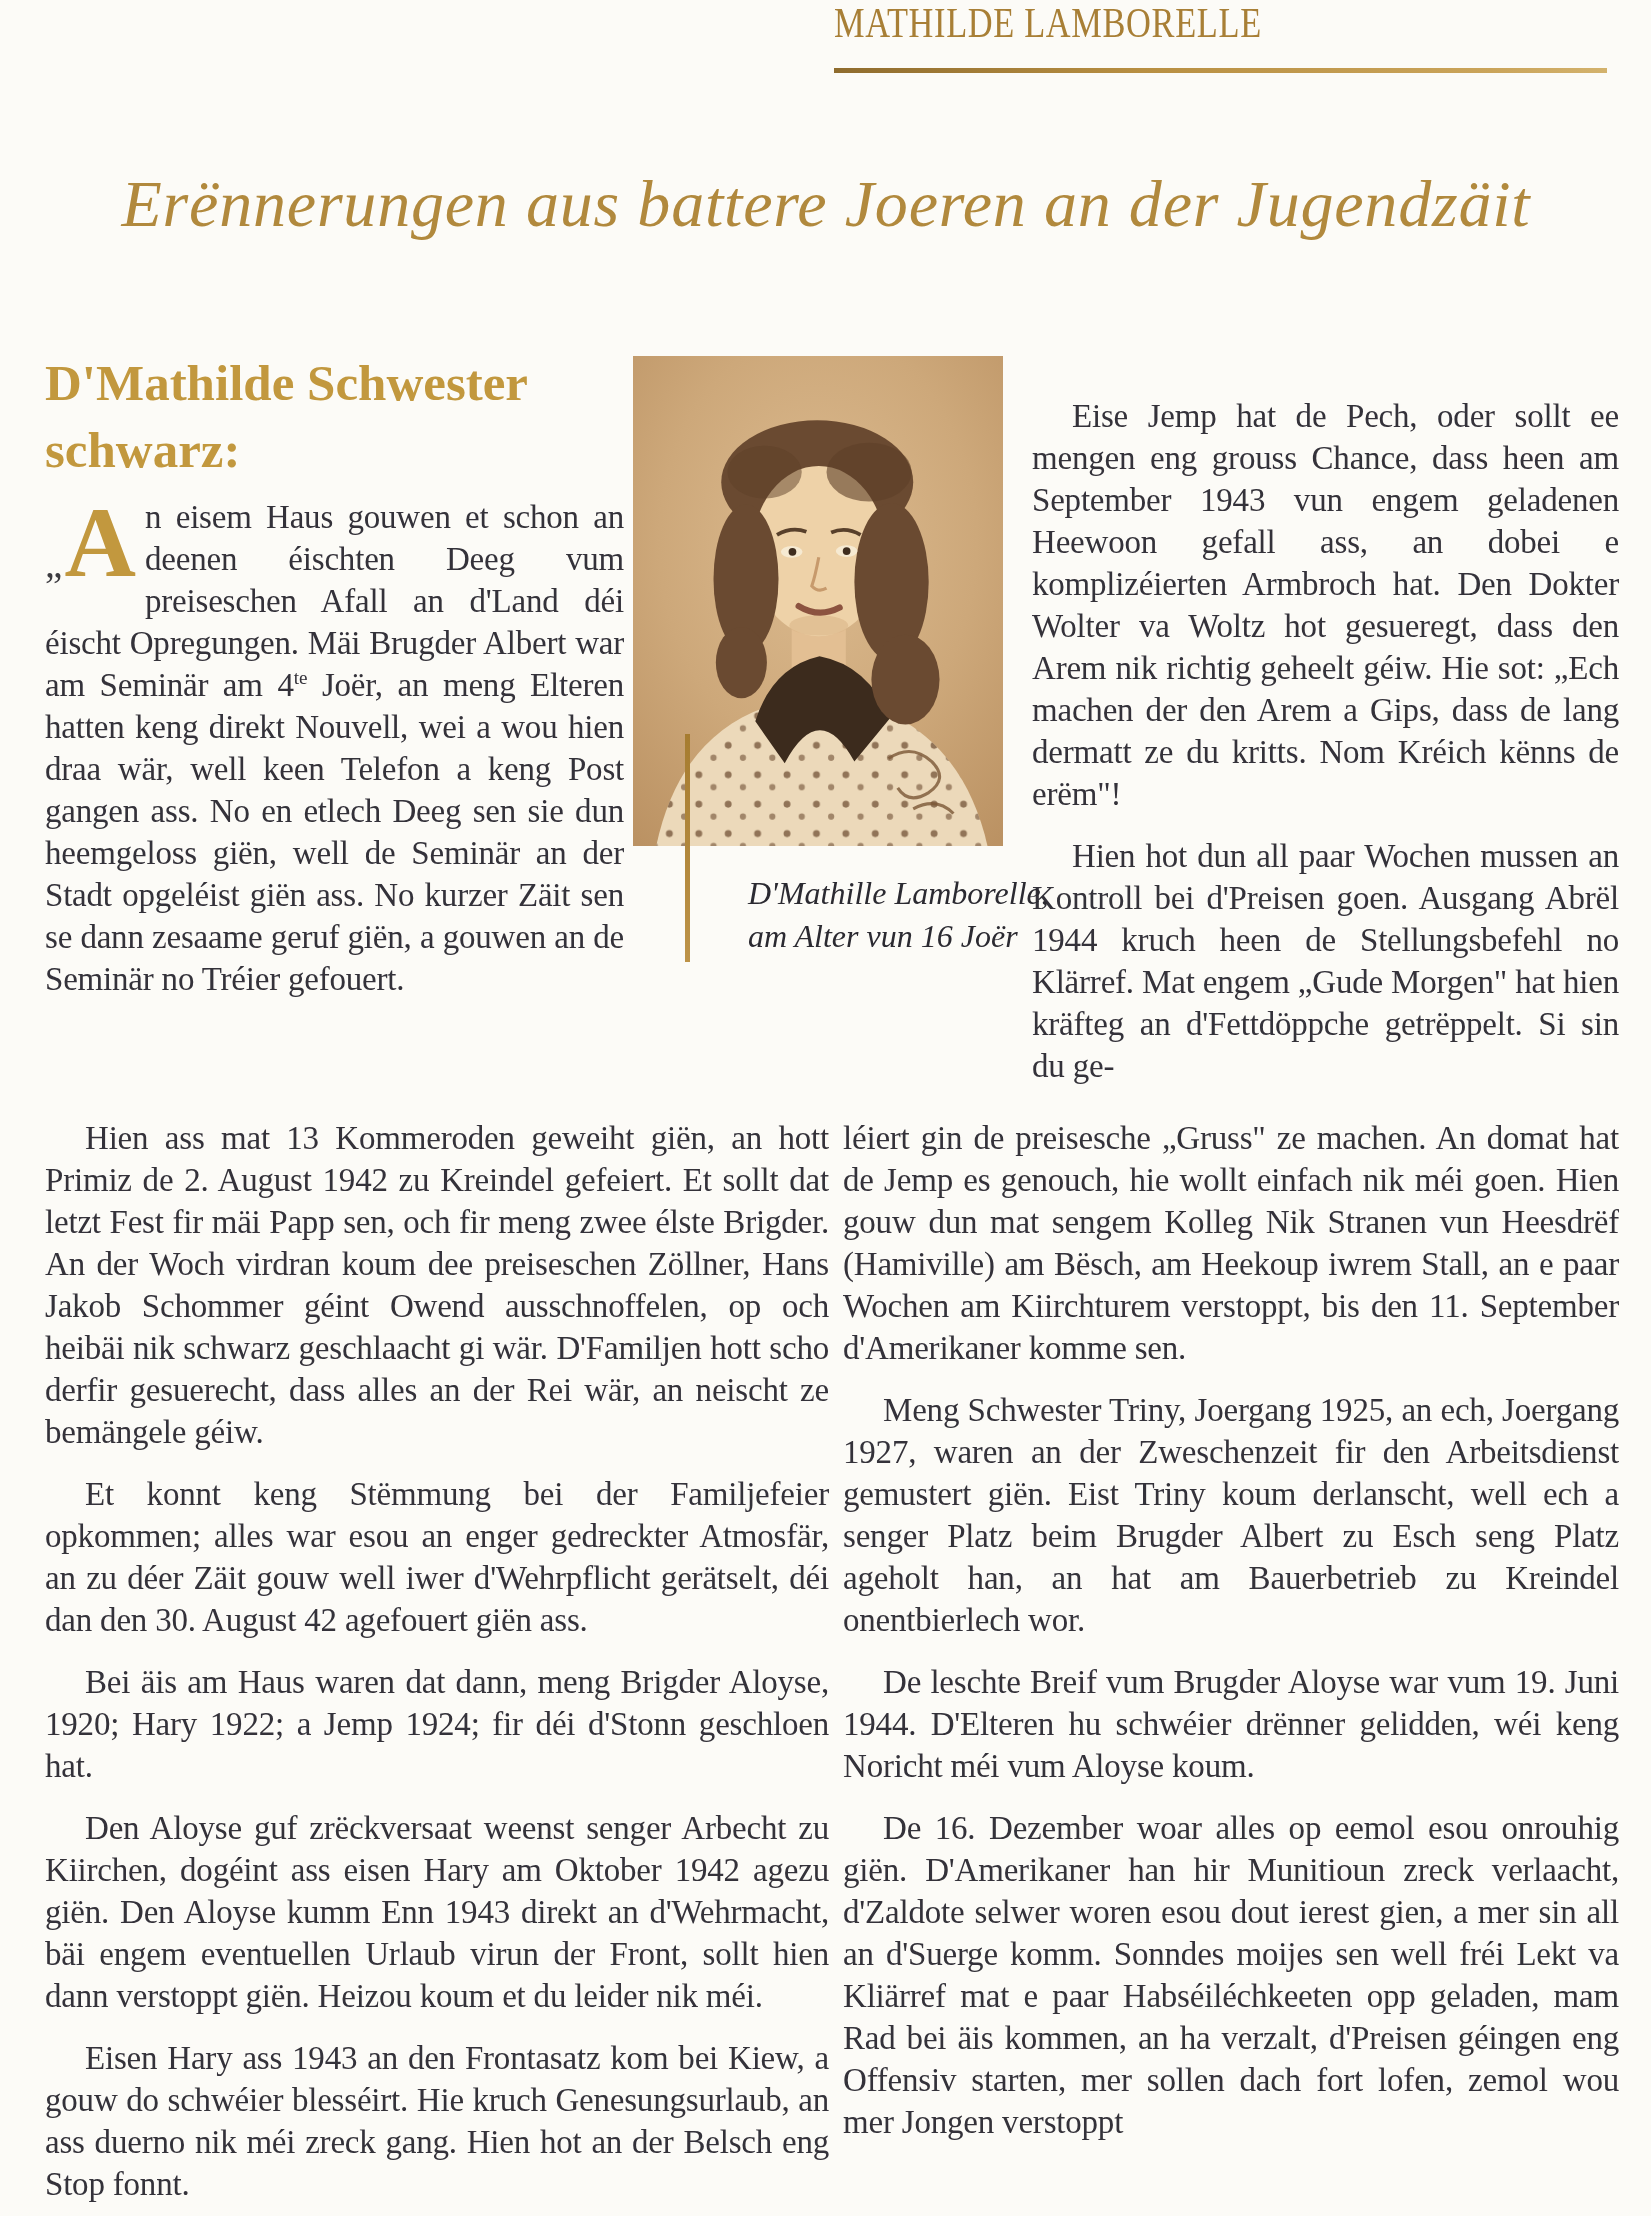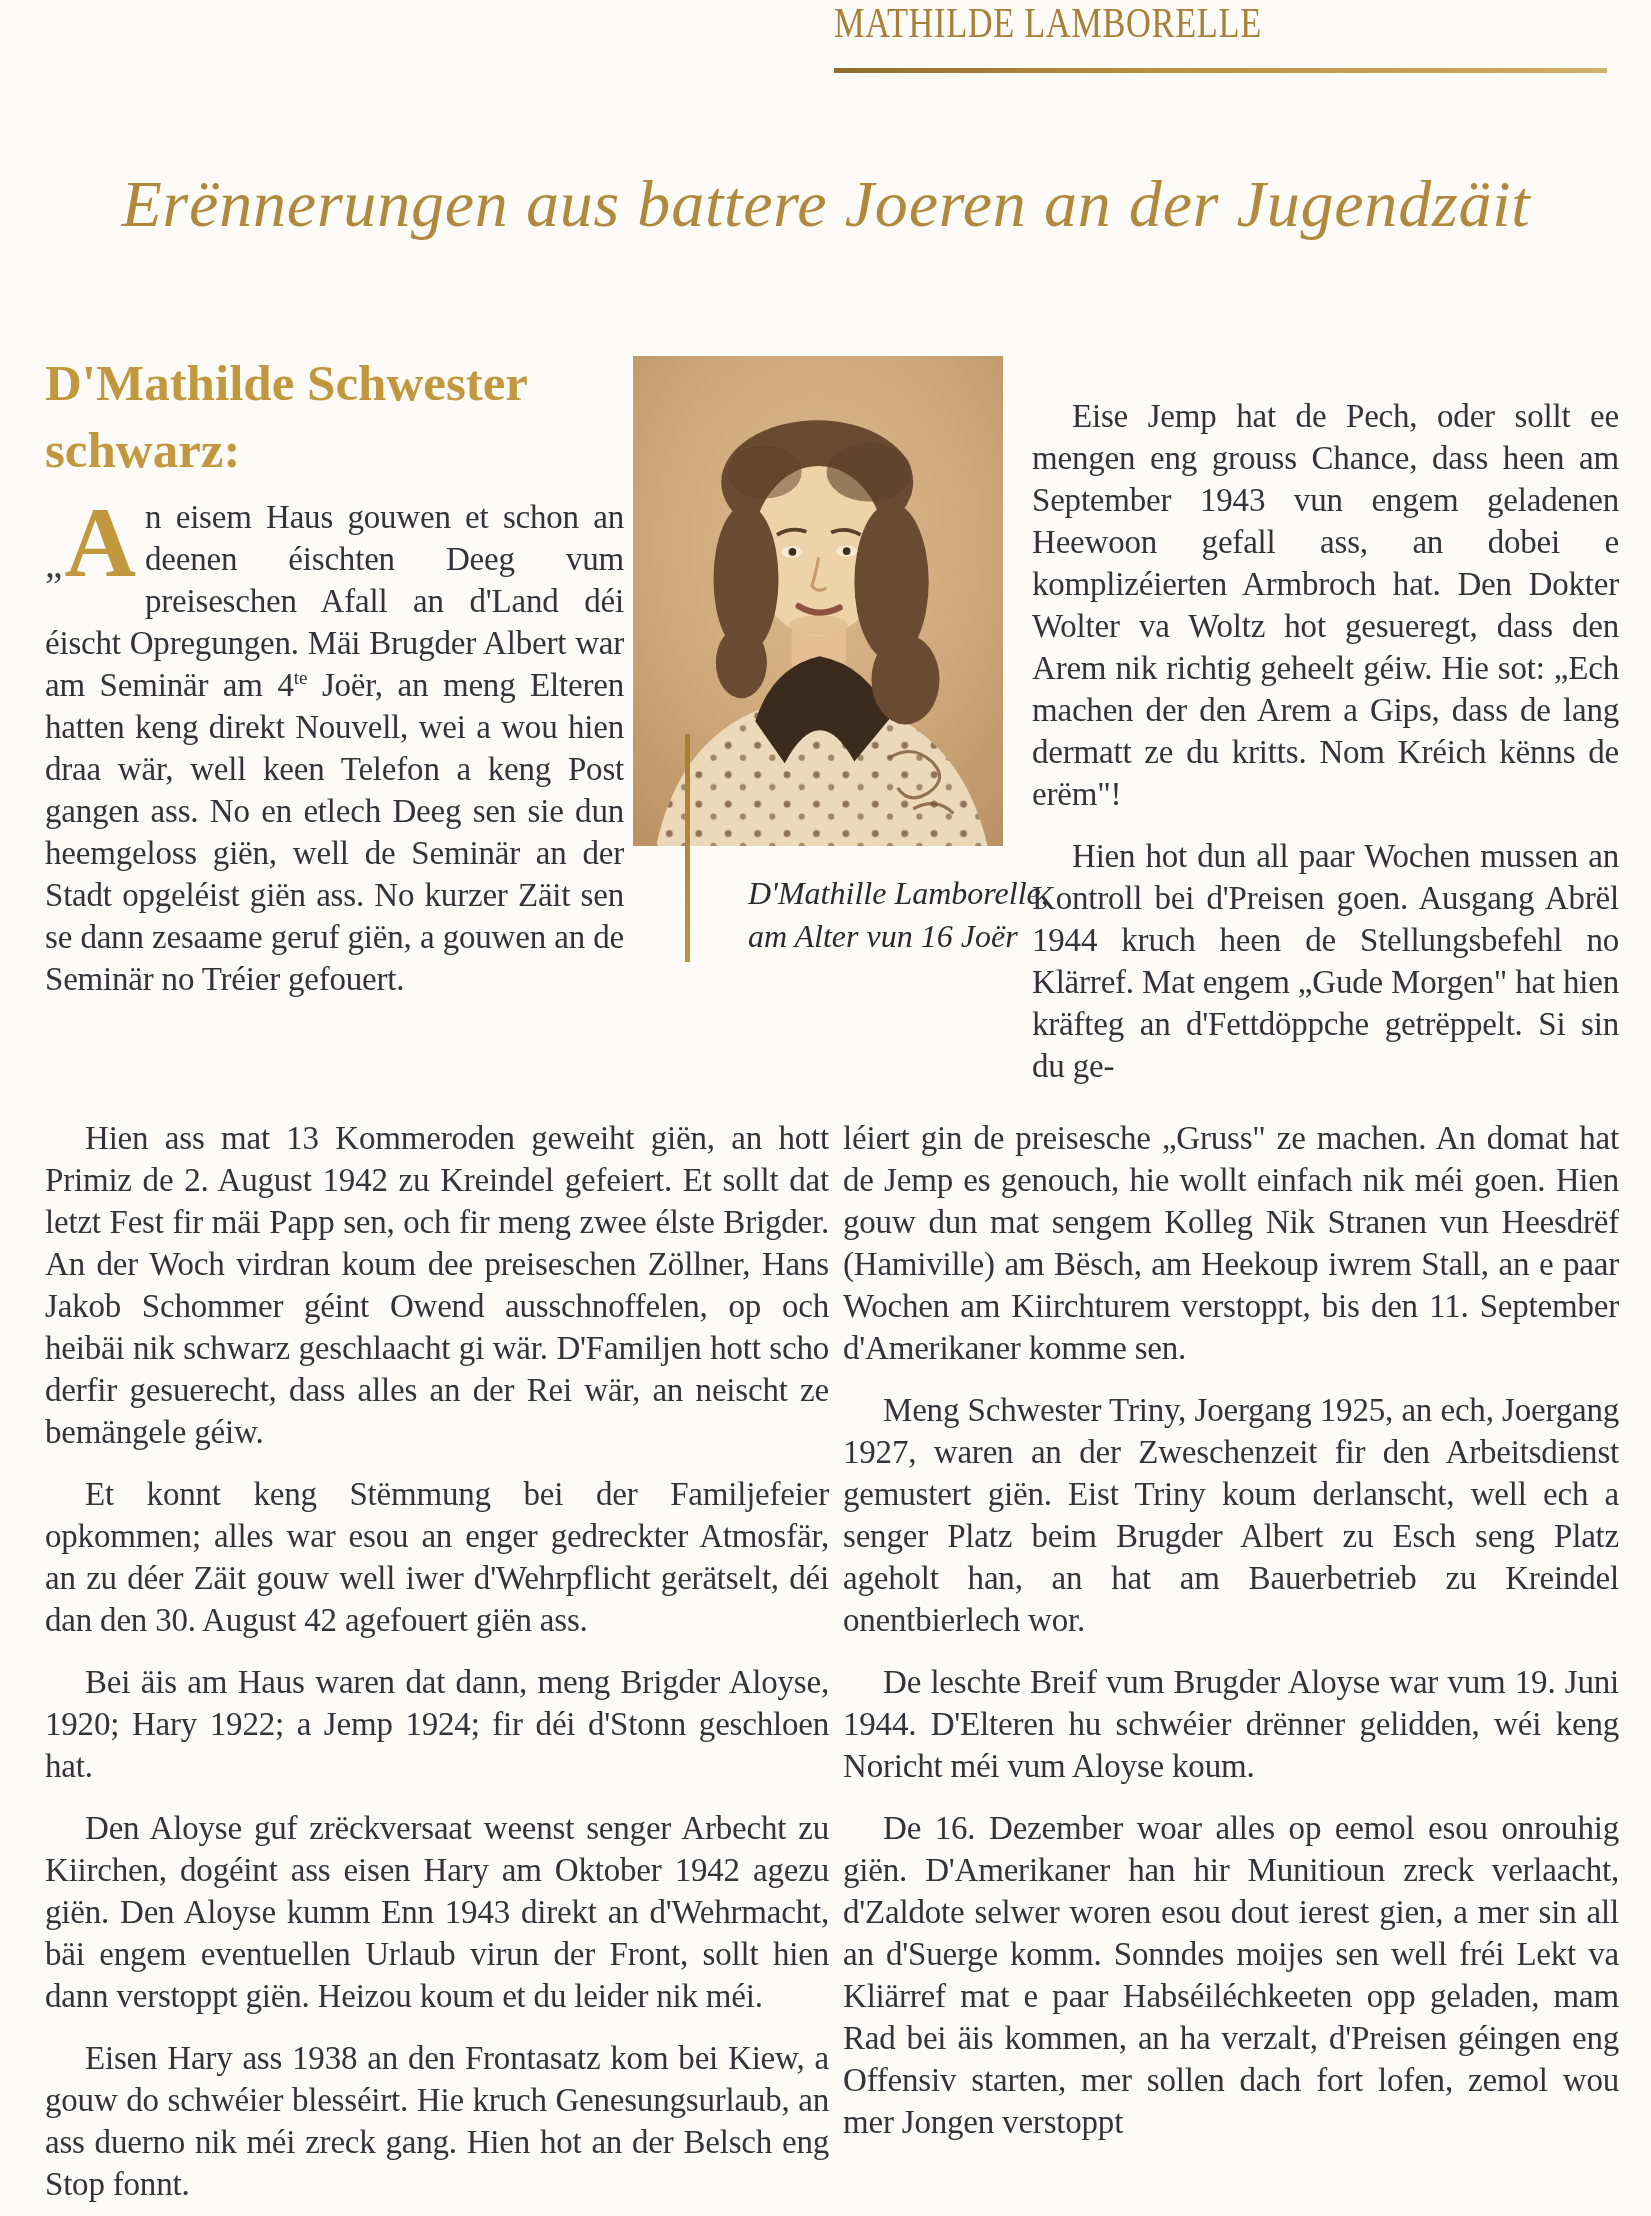--- a/index.html
+++ b/index.html
@@ -145,21 +145,21 @@
   <div class="col right-top body-text">
     <p>Eise Jemp hat de Pech, oder sollt ee mengen eng grouss Chance, dass heen am September 1943 vun engem geladenen Heewoon gefall ass, an dobei e komplizéierten Armbroch hat. Den Dokter Wolter va Woltz hot gesueregt, dass den Arem nik richtig geheelt géiw. Hie sot: „Ech machen der den Arem a Gips, dass de lang dermatt ze du kritts. Nom Kréich kënns de erëm"!</p>
     <p>Hien hot dun all paar Wochen mussen an Kontroll bei d'Preisen goen. Ausgang Abrël 1944 kruch heen de Stellungsbefehl no Klärref. Mat engem „Gude Morgen" hat hien kräfteg an d'Fettdöppche getrëppelt. Si sin du ge-</p>
   </div>
 
   <div class="col left-bottom body-text">
     <p>Hien ass mat 13 Kommeroden geweiht giën, an hott Primiz de 2. August 1942 zu Kreindel gefeiert. Et sollt dat letzt Fest fir mäi Papp sen, och fir meng zwee élste Brigder. An der Woch virdran koum dee preiseschen Zöllner, Hans Jakob Schommer géint Owend ausschnoffelen, op och heibäi nik schwarz geschlaacht gi wär. D'Familjen hott scho derfir gesuerecht, dass alles an der Rei wär, an neischt ze bemängele géiw.</p>
     <p>Et konnt keng Stëmmung bei der Familjefeier opkommen; alles war esou an enger gedreckter Atmosfär, an zu déer Zäit gouw well iwer d'Wehrpflicht gerätselt, déi dan den 30. August 42 agefouert giën ass.</p>
     <p>Bei äis am Haus waren dat dann, meng Brigder Aloyse, 1920; Hary 1922; a Jemp 1924; fir déi d'Stonn geschloen hat.</p>
     <p>Den Aloyse guf zrëckversaat weenst senger Arbecht zu Kiirchen, dogéint ass eisen Hary am Oktober 1942 agezu giën. Den Aloyse kumm Enn 1943 direkt an d'Wehrmacht, bäi engem eventuellen Urlaub virun der Front, sollt hien dann verstoppt giën. Heizou koum et du leider nik méi.</p>
-    <p>Eisen Hary ass 1938 an den Frontasatz kom bei Kiew, a gouw do schwéier blesséirt. Hie kruch Genesungsurlaub, an ass duerno nik méi zreck gang. Hien hot an der Belsch eng Stop fonnt.</p>
+    <p>Eisen Hary ass 1943 an den Frontasatz kom bei Kiew, a gouw do schwéier blesséirt. Hie kruch Genesungsurlaub, an ass duerno nik méi zreck gang. Hien hot an der Belsch eng Stop fonnt.</p>
   </div>
 
   <div class="col right-bottom body-text">
     <p class="noindent">léiert gin de preisesche „Gruss" ze machen. An domat hat de Jemp es genouch, hie wollt einfach nik méi goen. Hien gouw dun mat sengem Kolleg Nik Stranen vun Heesdrëf (Hamiville) am Bësch, am Heekoup iwrem Stall, an e paar Wochen am Kiirchturem verstoppt, bis den 11. September d'Amerikaner komme sen.</p>
     <p>Meng Schwester Triny, Joergang 1925, an ech, Joergang 1927, waren an der Zweschenzeit fir den Arbeitsdienst gemustert giën. Eist Triny koum derlanscht, well ech a senger Platz beim Brugder Albert zu Esch seng Platz ageholt han, an hat am Bauerbetrieb zu Kreindel onentbierlech wor.</p>
     <p>De leschte Breif vum Brugder Aloyse war vum 19. Juni 1944. D'Elteren hu schwéier drënner gelidden, wéi keng Noricht méi vum Aloyse koum.</p>
     <p>De 16. Dezember woar alles op eemol esou onrouhig giën. D'Amerikaner han hir Munitioun zreck verlaacht, d'Zaldote selwer woren esou dout ierest gien, a mer sin all an d'Suerge komm. Sonndes moijes sen well fréi Lekt va Kliärref mat e paar Habséiléchkeeten opp geladen, mam Rad bei äis kommen, an ha verzalt, d'Preisen géingen eng Offensiv starten, mer sollen dach fort lofen, zemol wou mer Jongen verstoppt</p>
   </div>
 
 </div>

